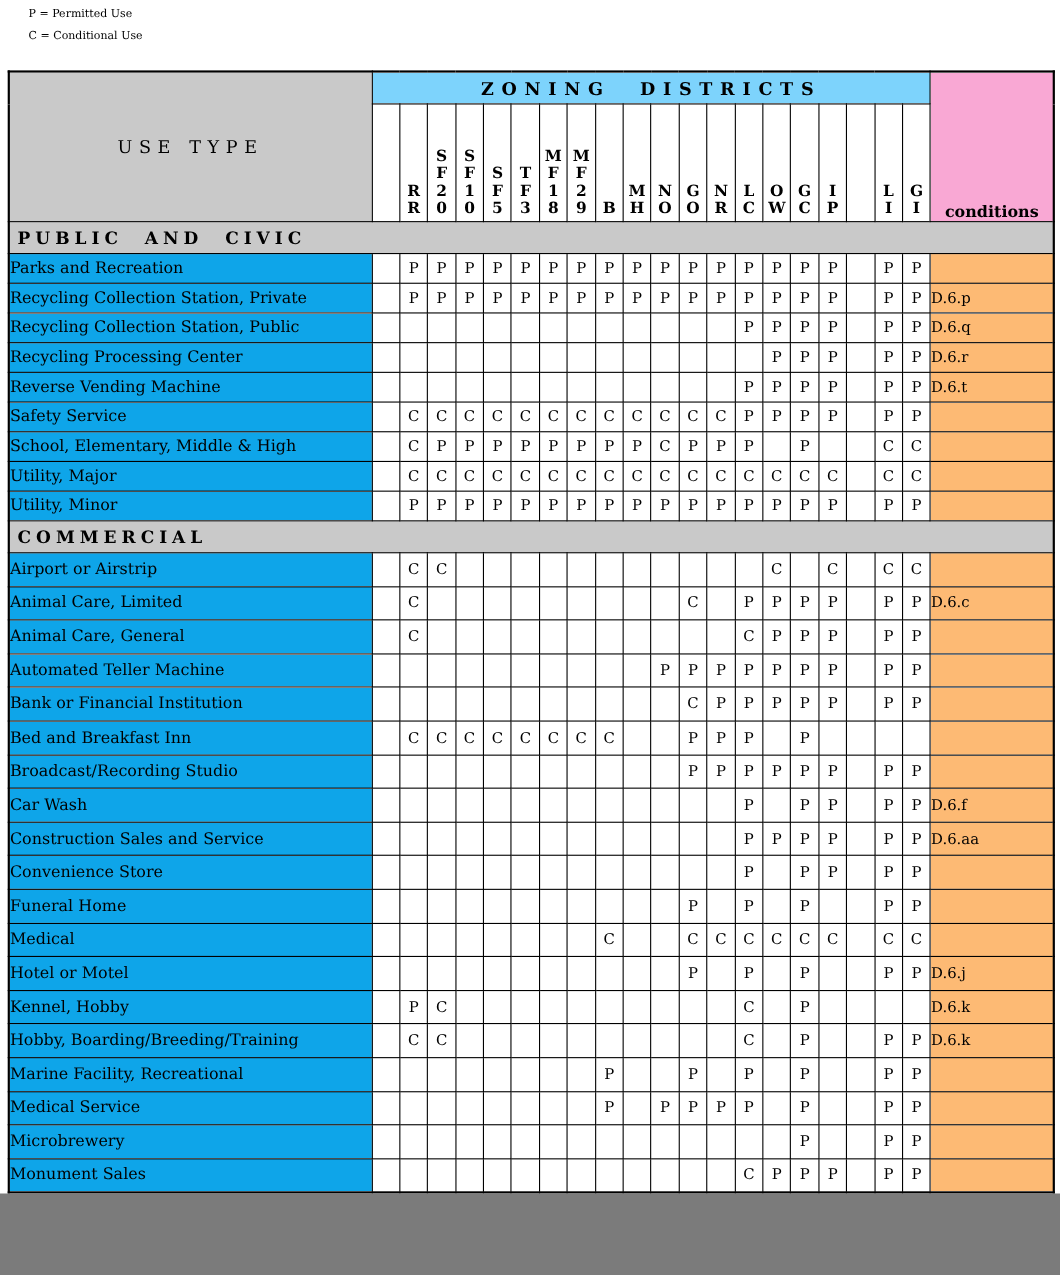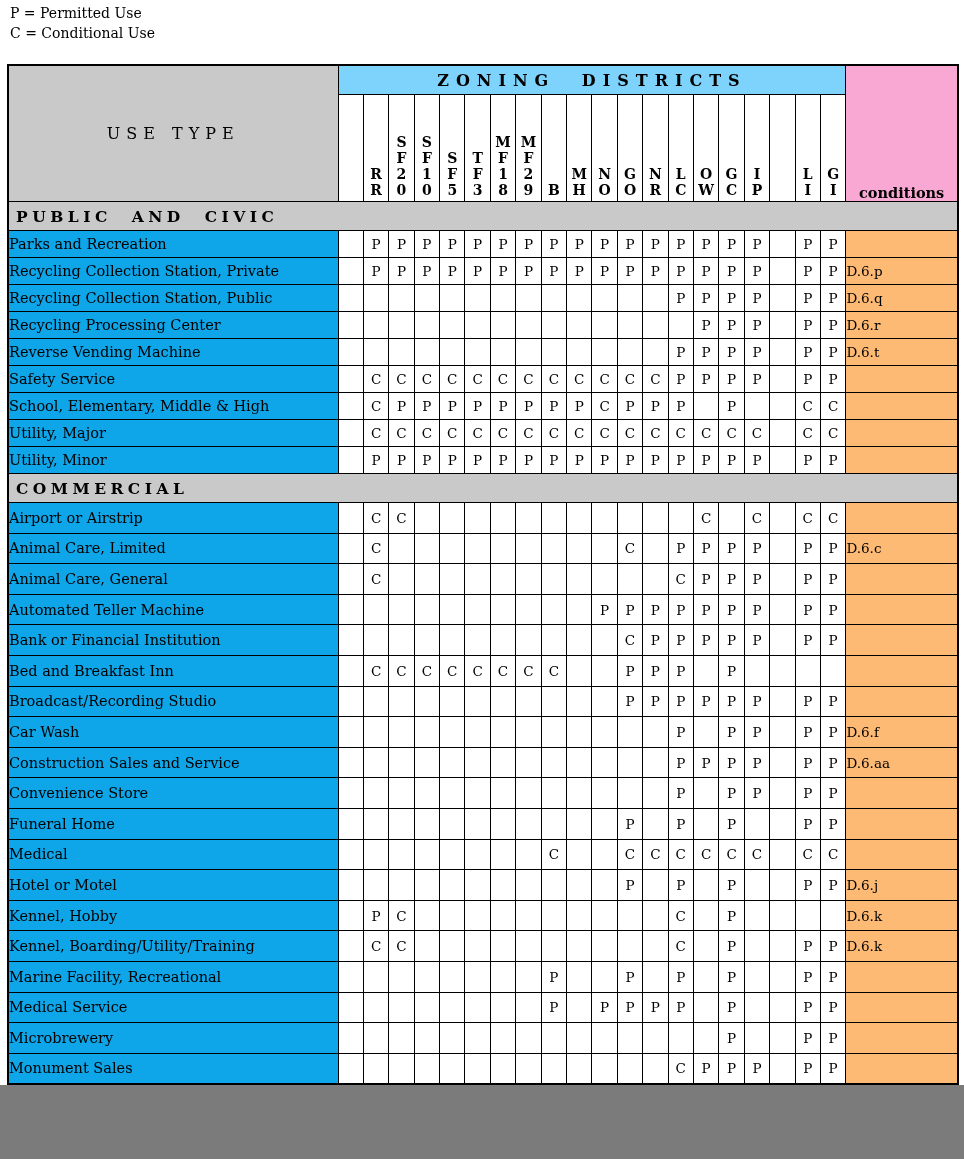--- a/index.html
+++ b/index.html
@@ -2,21 +2,21 @@
 <html><head>
 <meta charset="utf-8">
 <style>
   html,body{margin:0;padding:0;}
   body{
     width:964px;height:1159px;position:relative;overflow:hidden;
     background:#ffffff;
     font-family:"DejaVu Serif", serif;
     color:#000;
   }
-  .legend{position:absolute;left:10px;top:3px;font-size:14px;line-height:20px;}
+  .legend{position:absolute;left:26px;top:3px;font-size:10px;line-height:20px;}
   table.zoning{
     position:absolute;left:7px;top:64px;width:950px;
     border-collapse:collapse;table-layout:fixed;
     border:2px solid #000;
   }
   table.zoning th, table.zoning td{
     border:1px solid #000;padding:0;overflow:hidden;
   }
   col.c-label{width:330px;}
   col.c-narrow{width:25.4px;}
@@ -779,21 +779,21 @@
         <td class="val">C</td>
         <td class="val"></td>
         <td class="val">P</td>
         <td class="val"></td>
         <td class="val"></td>
         <td class="val"></td>
         <td class="val"></td>
         <td class="cond">D.6.k</td>
       </tr>
       <tr class="com">
-        <td class="ulabel">Kennel, Boarding/Utility/Training</td>
+        <td class="ulabel">Hobby, Boarding/Breeding/Training</td>
         <td class="val"></td>
         <td class="val">C</td>
         <td class="val">C</td>
         <td class="val"></td>
         <td class="val"></td>
         <td class="val"></td>
         <td class="val"></td>
         <td class="val"></td>
         <td class="val"></td>
         <td class="val"></td>

